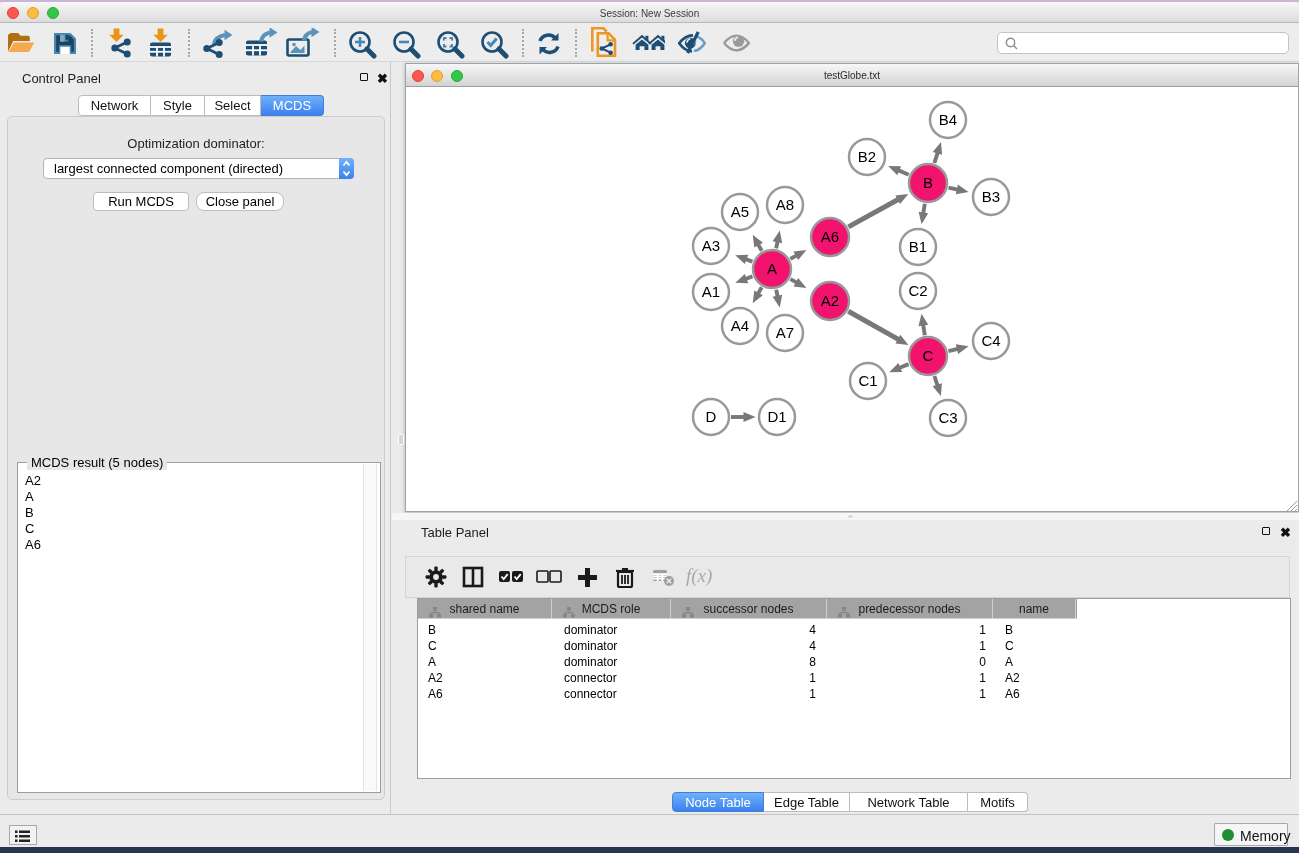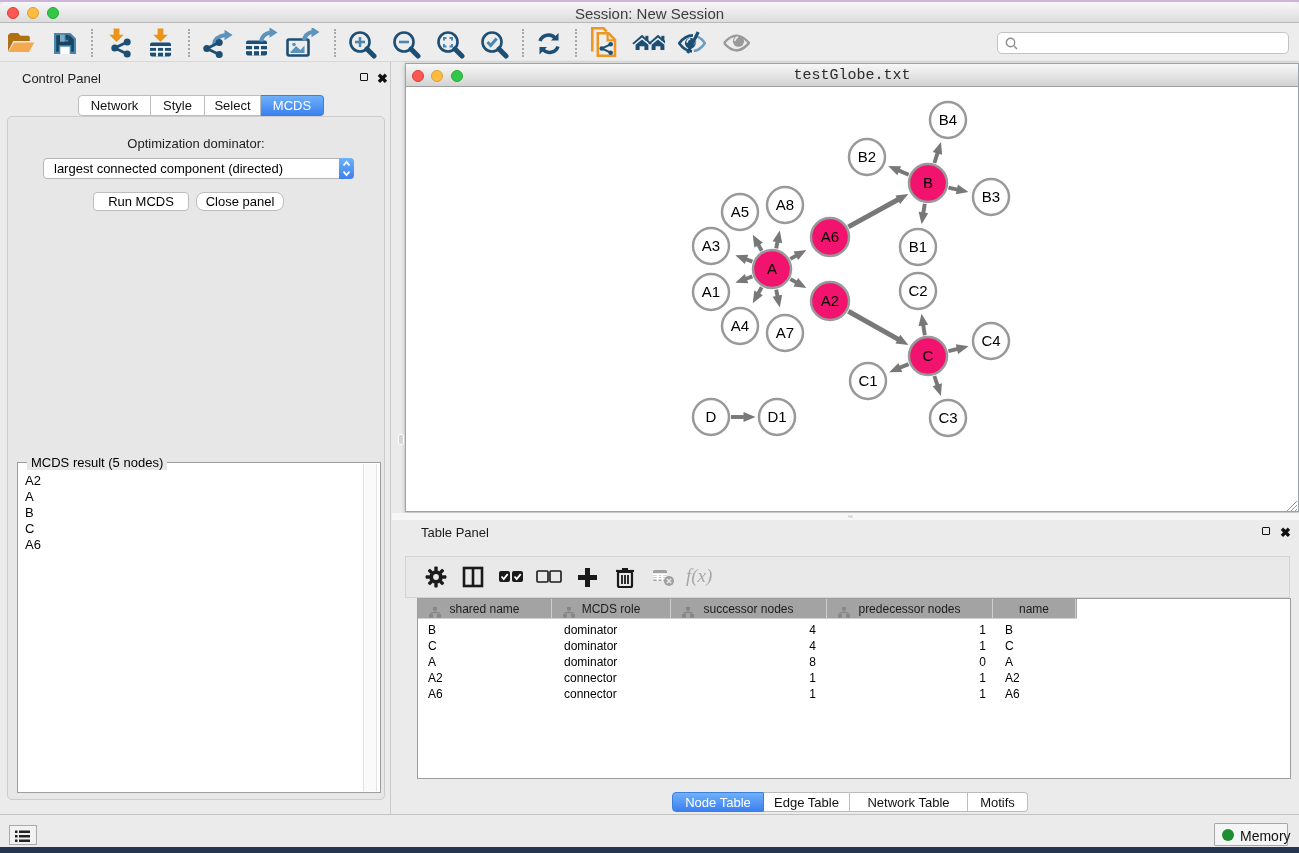--- a/index.html
+++ b/index.html
@@ -9,21 +9,21 @@
   .win { position:absolute; left:0; top:2px; width:1299px; height:845px; background:#ebebeb; }
 
   
   .titlebar { position:absolute; left:0; top:2px; width:100%; height:21px;
     background:linear-gradient(#f7f7f7,#dcdcdc); border-bottom:1px solid #b9b9b9;
     border-radius:6px 6px 0 0; }
   .tl { position:absolute; top:4.5px; width:12px; height:12px; border-radius:50%; }
   .tl.r { background:#fc5753; border:0.5px solid #df3e39; }
   .tl.y { background:#fdbc40; border:0.5px solid #de9f34; }
   .tl.g { background:#33c748; border:0.5px solid #27aa35; }
-  .wtitle { position:absolute; top:0; left:0; width:100%; text-align:center; font-size:15px;
+  .wtitle { position:absolute; top:0; left:0; width:100%; text-align:center; font-size:10px;
     line-height:22px; color:#3c3c3c; }
 
   
   .toolbar { position:absolute; left:0; top:23px; width:100%; height:39px; background:#ededed; border-bottom:1px solid #d8d8d8; }
   .tsep { position:absolute; top:6px; height:28px; width:0; border-left:2px dotted #a8a8a8; }
   .ticon { position:absolute; top:5px; }
   .search { position:absolute; left:997px; top:9px; width:292px; height:22px; background:#fff;
     border:1px solid #c3c3c3; border-radius:5px; }
 
   
@@ -261,21 +261,21 @@
   <div class="mcds-list">A2<br>A<br>B<br>C<br>A6</div>
   <div class="mcds-scroll"></div>
 </div>
 
 <div class="desktop"></div>
 <div class="iframe-w">
   <div class="if-title">
     <div class="tl r" style="left:6px; top:5.5px;"></div>
     <div class="tl y" style="left:25px; top:5.5px;"></div>
     <div class="tl g" style="left:45px; top:5.5px;"></div>
-    <div class="wtitle" style="line-height:23px; color:#2b2b2b;font-family:Liberation Mono, monospace;">testGlobe.txt</div>
+    <div class="wtitle" style="line-height:23px; color:#2b2b2b;">testGlobe.txt</div>
   </div>
   <svg id="graph" width="892" height="424" viewBox="0 0 892 424" style="position:absolute; left:0; top:23px;" font-family="Liberation Sans, sans-serif">
 <line x1="346.4" y1="189.4" x2="338.7" y2="192.3" stroke="#787878" stroke-width="3.9"></line>
 <polygon points="329.3,195.8 338.8,187.0 342.3,196.2" fill="#787878"></polygon>
 <line x1="346.4" y1="174.6" x2="338.7" y2="171.7" stroke="#787878" stroke-width="3.9"></line>
 <polygon points="329.3,168.2 342.3,167.8 338.8,177.0" fill="#787878"></polygon>
 <line x1="355.7" y1="200.3" x2="351.6" y2="207.6" stroke="#787878" stroke-width="3.9"></line>
 <polygon points="346.7,216.3 348.3,203.5 356.9,208.3" fill="#787878"></polygon>
 <line x1="355.7" y1="163.7" x2="351.6" y2="156.4" stroke="#787878" stroke-width="3.9"></line>
 <polygon points="346.7,147.7 356.9,155.7 348.3,160.5" fill="#787878"></polygon>

